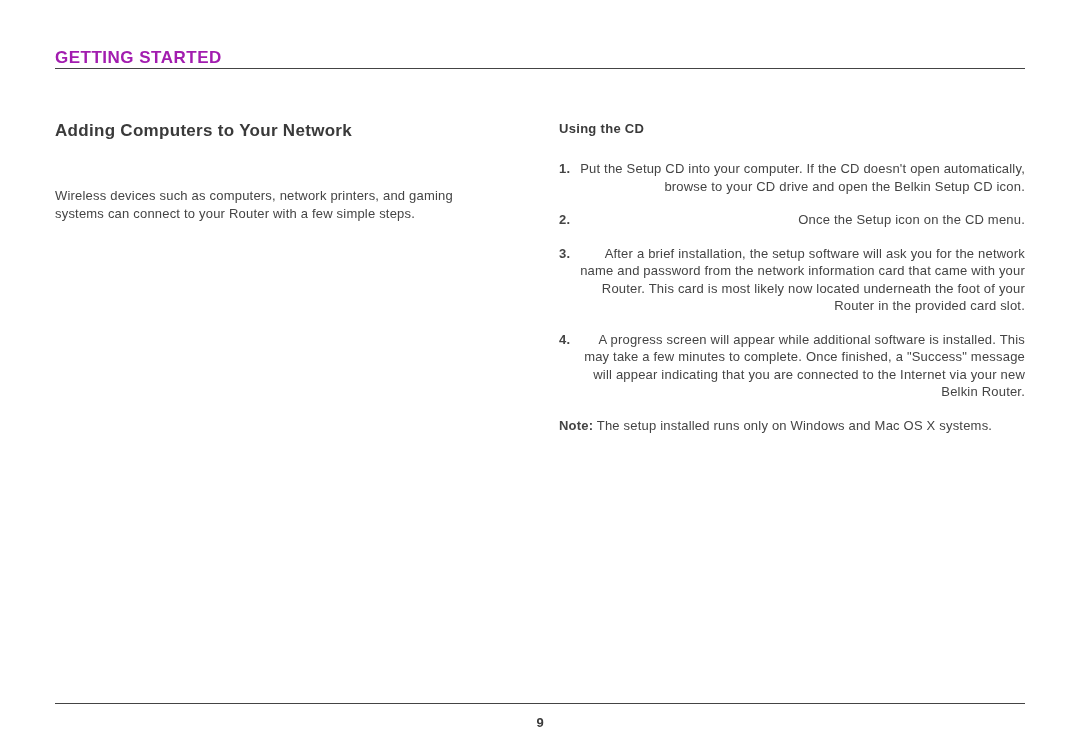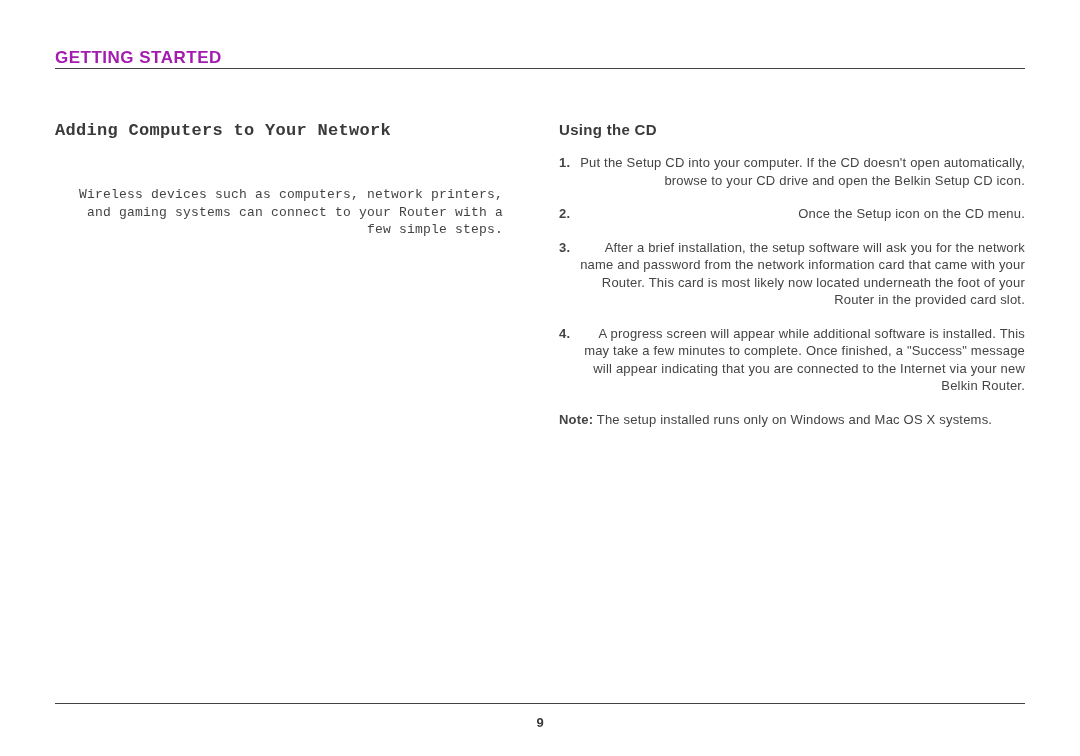--- a/index.html
+++ b/index.html
@@ -30,45 +30,43 @@
       border: none;
       border-top: 1px solid #444;
       margin-bottom: 52px;
     }
     .columns {
       display: flex;
       gap: 56px;
     }
     .col-left {
       flex: 0 0 448px;
-      font-family: Liberation Mono, monospace;
     }
     .col-right {
       flex: 1;
     }
     .subheading {
       font-size: 17px;
       font-weight: bold;
       color: #3a3a3a;
       margin-bottom: 46px;
       letter-spacing: 0.3px;
     }
     .subheading-small {
-      font-size: 15px;
+      font-size: 13px;
       font-weight: bold;
       color: #3a3a3a;
-      margin-bottom: 16px;
+      margin-bottom: 24px;
       letter-spacing: 0.3px;
     }
     .body-text {
       font-size: 13px;
       line-height: 1.35;
       color: #444;
       letter-spacing: 0.2px;
-      text-align: right;
     }
     .list {
       list-style: none;
     }
     .list-item {
       display: flex;
       font-size: 13px;
       line-height: 1.35;
       color: #444;
       margin-bottom: 16px;

